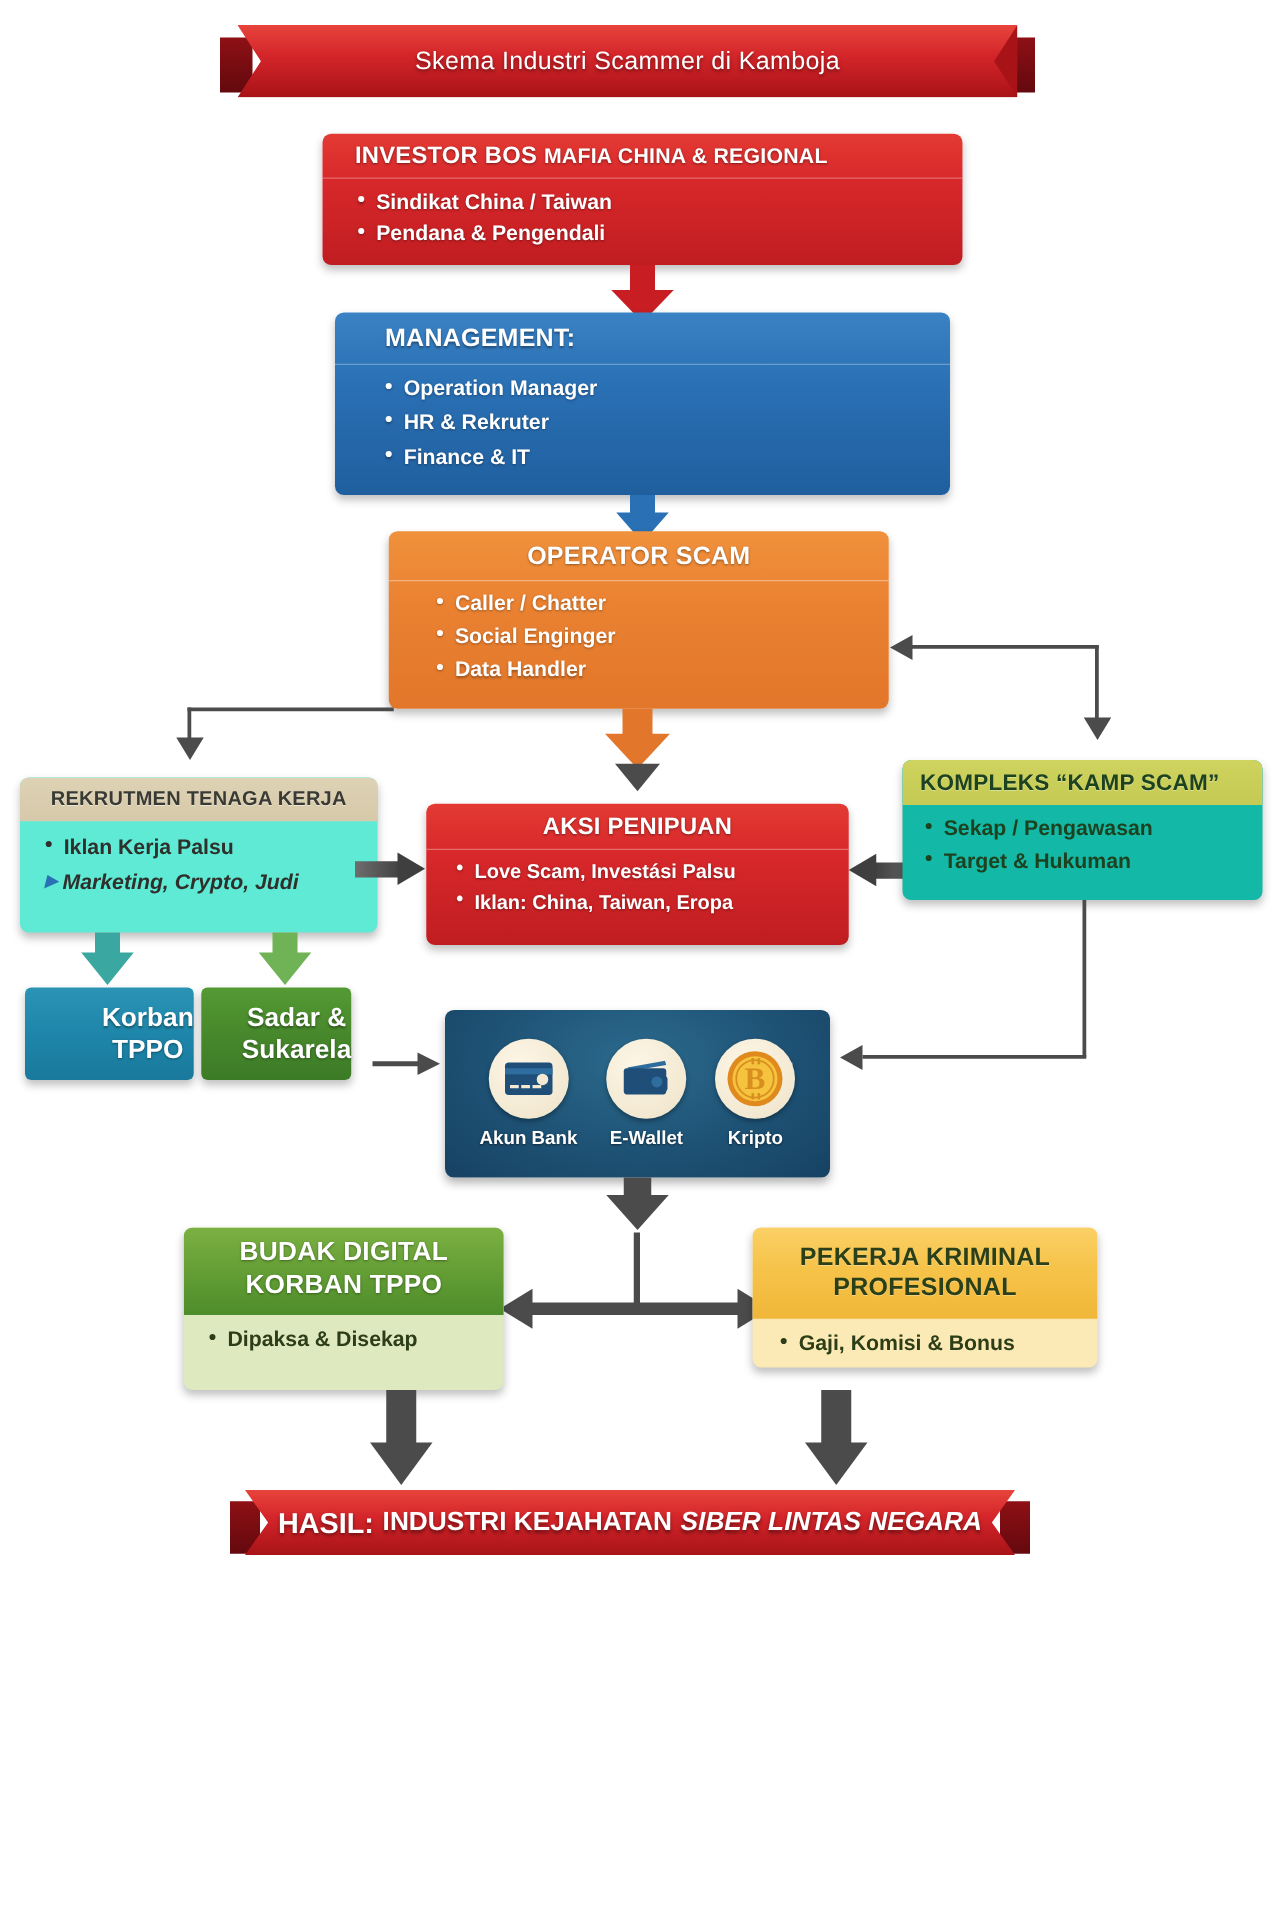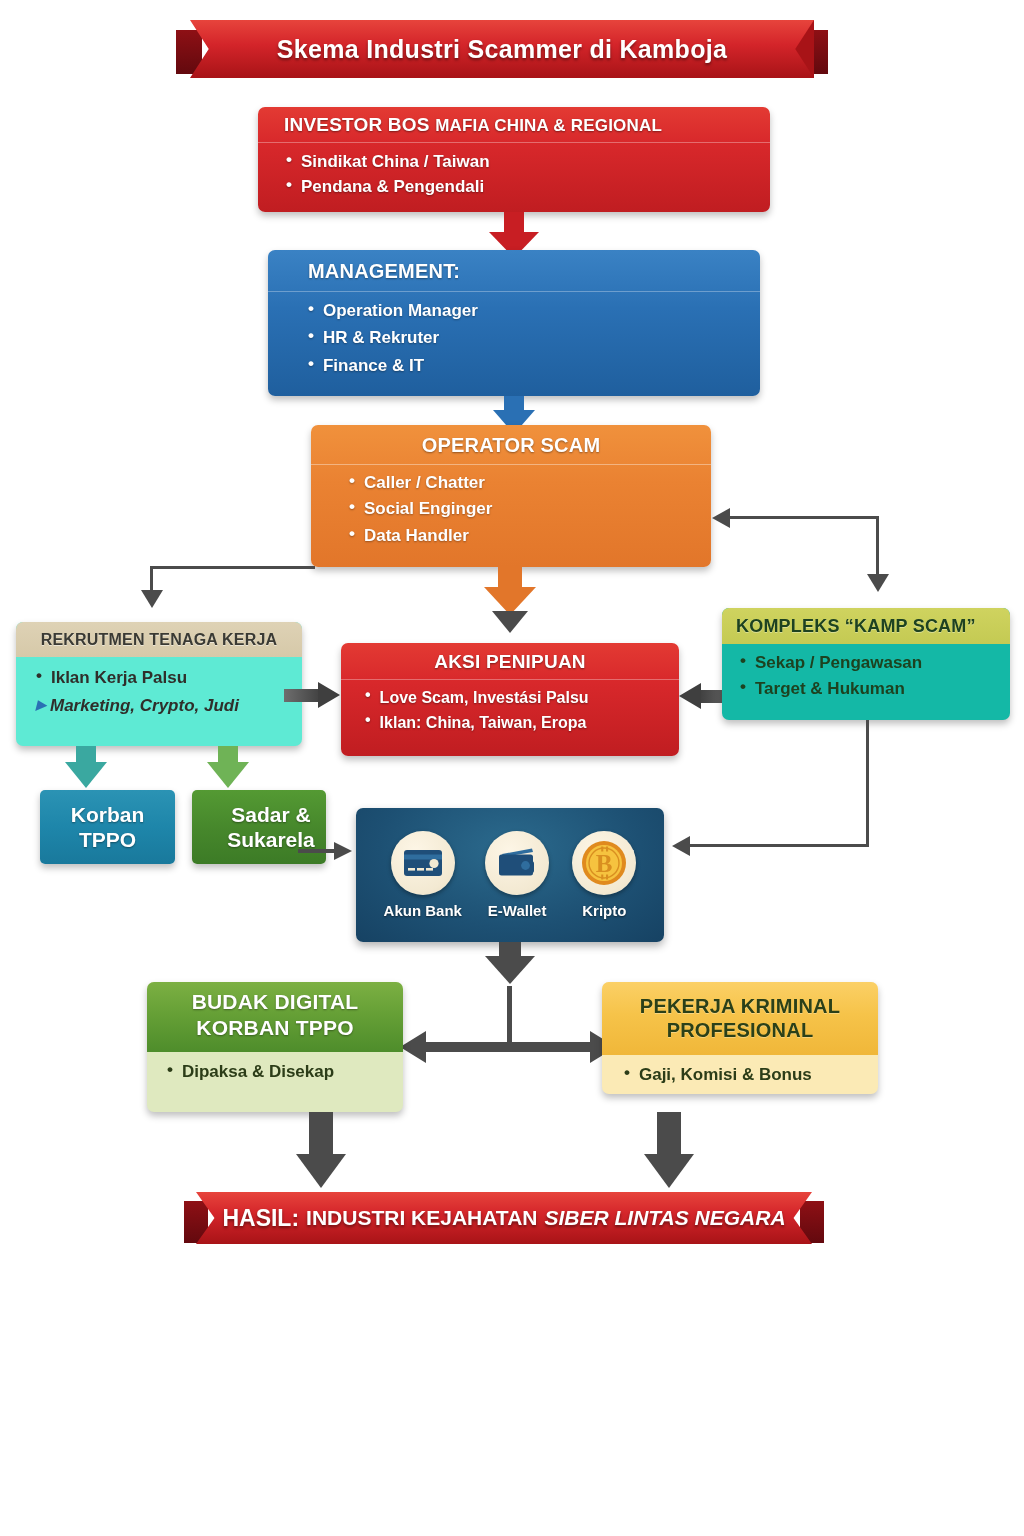--- a/index.html
+++ b/index.html
@@ -62,25 +62,24 @@
   .c-green .bd { color:#2c3d18; }
   
   .c-yellow { background:#fbeab5; }
   .c-yellow .hd { background: linear-gradient(180deg,#fbd066 0%,#f6c349 45%,#f0b739 100%); color:#2b4018; text-shadow:0 1px 0 rgba(255,255,255,.3); text-align:center; }
   .c-yellow .bd { color:#2c3d18; }
 
   
   .solidbox {
     position:absolute; border-radius:5px;
     box-shadow:0 4px 7px rgba(0,0,0,.25);
-    display:flex; align-items:center; justify-content:center;
+    display:flex; align-items:center; justify-content:flex-end;
     text-align:center; color:#fff; font-weight:bold;
     text-shadow:0 1px 2px rgba(0,0,0,.4);
     line-height:1.2;
-    margin-left:20px;
   }
   .b-teal  { background: linear-gradient(180deg,#2b93b4 0%,#1e86aa 50%,#19799c 100%); }
   .b-green { background: linear-gradient(180deg,#549a33 0%,#47882c 50%,#3c7b26 100%); }
 
   
   .money {
     position:absolute; border-radius:7px;
     background: radial-gradient(ellipse at 50% 30%, #2b6a8d 0%, #1d5073 60%, #164263 100%);
     box-shadow:0 4px 8px rgba(0,0,0,.3);
   }
@@ -104,21 +103,21 @@
 
   <div style="position:absolute;left:176px;top:20px;width:652px;height:56px;">
 
     <div style="position:absolute;left:0;top:10px;width:26px;height:44px;background:linear-gradient(180deg,#8e1015,#63090e);"></div>
     <div style="position:absolute;right:0;top:10px;width:26px;height:44px;background:linear-gradient(180deg,#8e1015,#63090e);"></div>
     <div style="position:absolute;left:14px;top:0;width:624px;height:58px;
                 background:linear-gradient(180deg,#e7443c 0%,#d4252a 42%,#a81317 100%);
                 clip-path:polygon(0 0,100% 0,100% 100%,0 100%,3% 50%);
                 box-shadow:0 3px 6px rgba(0,0,0,.3);
                 display:flex;align-items:center;justify-content:center;">
-      <span style="color:#fff;font-size:25px;font-weight:bold;letter-spacing:.3px;text-shadow:0 2px 3px rgba(0,0,0,.45);">Skema Industri Scammer di Kamboja</span>
+      <span style="color:#fff;font-size:20px;font-weight:normal;letter-spacing:.3px;text-shadow:0 2px 3px rgba(0,0,0,.45);">Skema Industri Scammer di Kamboja</span>
     </div>
     <div style="position:absolute;left:14px;top:0;width:624px;height:58px;pointer-events:none;
                 clip-path:polygon(100% 0,100% 100%,97% 50%);background:#a81317;"></div>
   </div>
 
   <div class="card c-red" style="left:258px;top:107px;width:512px;height:105px;">
     <div class="hd" style="font-size:19px;padding-left:26px;">
       <span>INVESTOR BOS</span>
       <span style="font-size:17px;">MAFIA CHINA &amp; REGIONAL</span>
     </div>
@@ -277,21 +276,21 @@
     <div style="position:absolute;left:14px;top:0;width:20px;height:18px;background:#6fb356;"></div>
     <div style="position:absolute;left:3px;top:16px;width:0;height:0;border-left:21px solid transparent;border-right:21px solid transparent;border-top:26px solid #6fb356;"></div>
   </div>
 
   <div class="solidbox b-teal" style="left:20px;top:790px;width:135px;height:74px;font-size:21px;">
     <div>
       <div>Korban</div>
       <div>TPPO</div>
     </div>
   </div>
-  <div class="solidbox b-green" style="left:172px;top:790px;width:134px;height:74px;font-size:21px;padding-left:24px;">
+  <div class="solidbox b-green" style="left:161px;top:790px;width:120px;height:74px;font-size:21px;padding-left:24px;">
     <div>
       <div>Sadar &amp;</div>
       <div>Sukarela</div>
     </div>
   </div>
 
   <div style="position:absolute;left:298px;top:842px;width:58px;height:18px;">
     <div style="position:absolute;left:0;top:7px;width:40px;height:4px;background:#4b4b4b;"></div>
     <div style="position:absolute;left:36px;top:0;width:0;height:0;border-top:9px solid transparent;border-bottom:9px solid transparent;border-left:18px solid #4b4b4b;"></div>
   </div>

